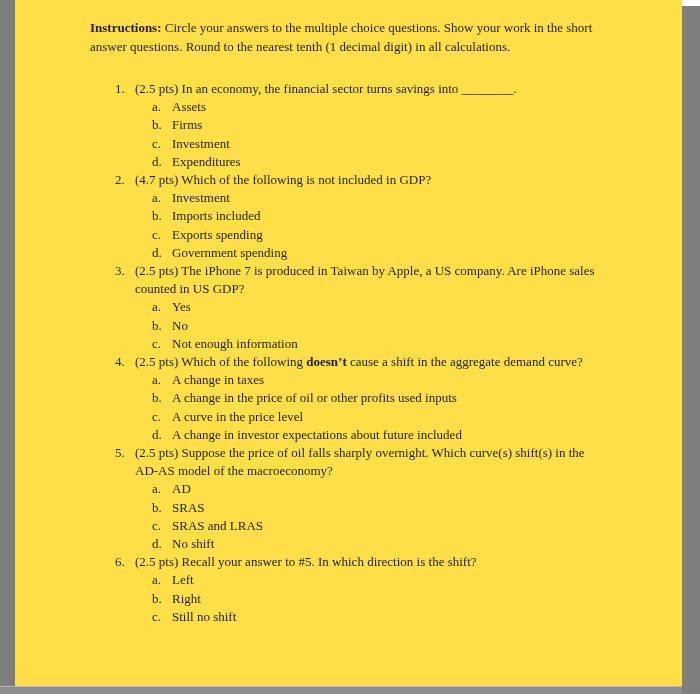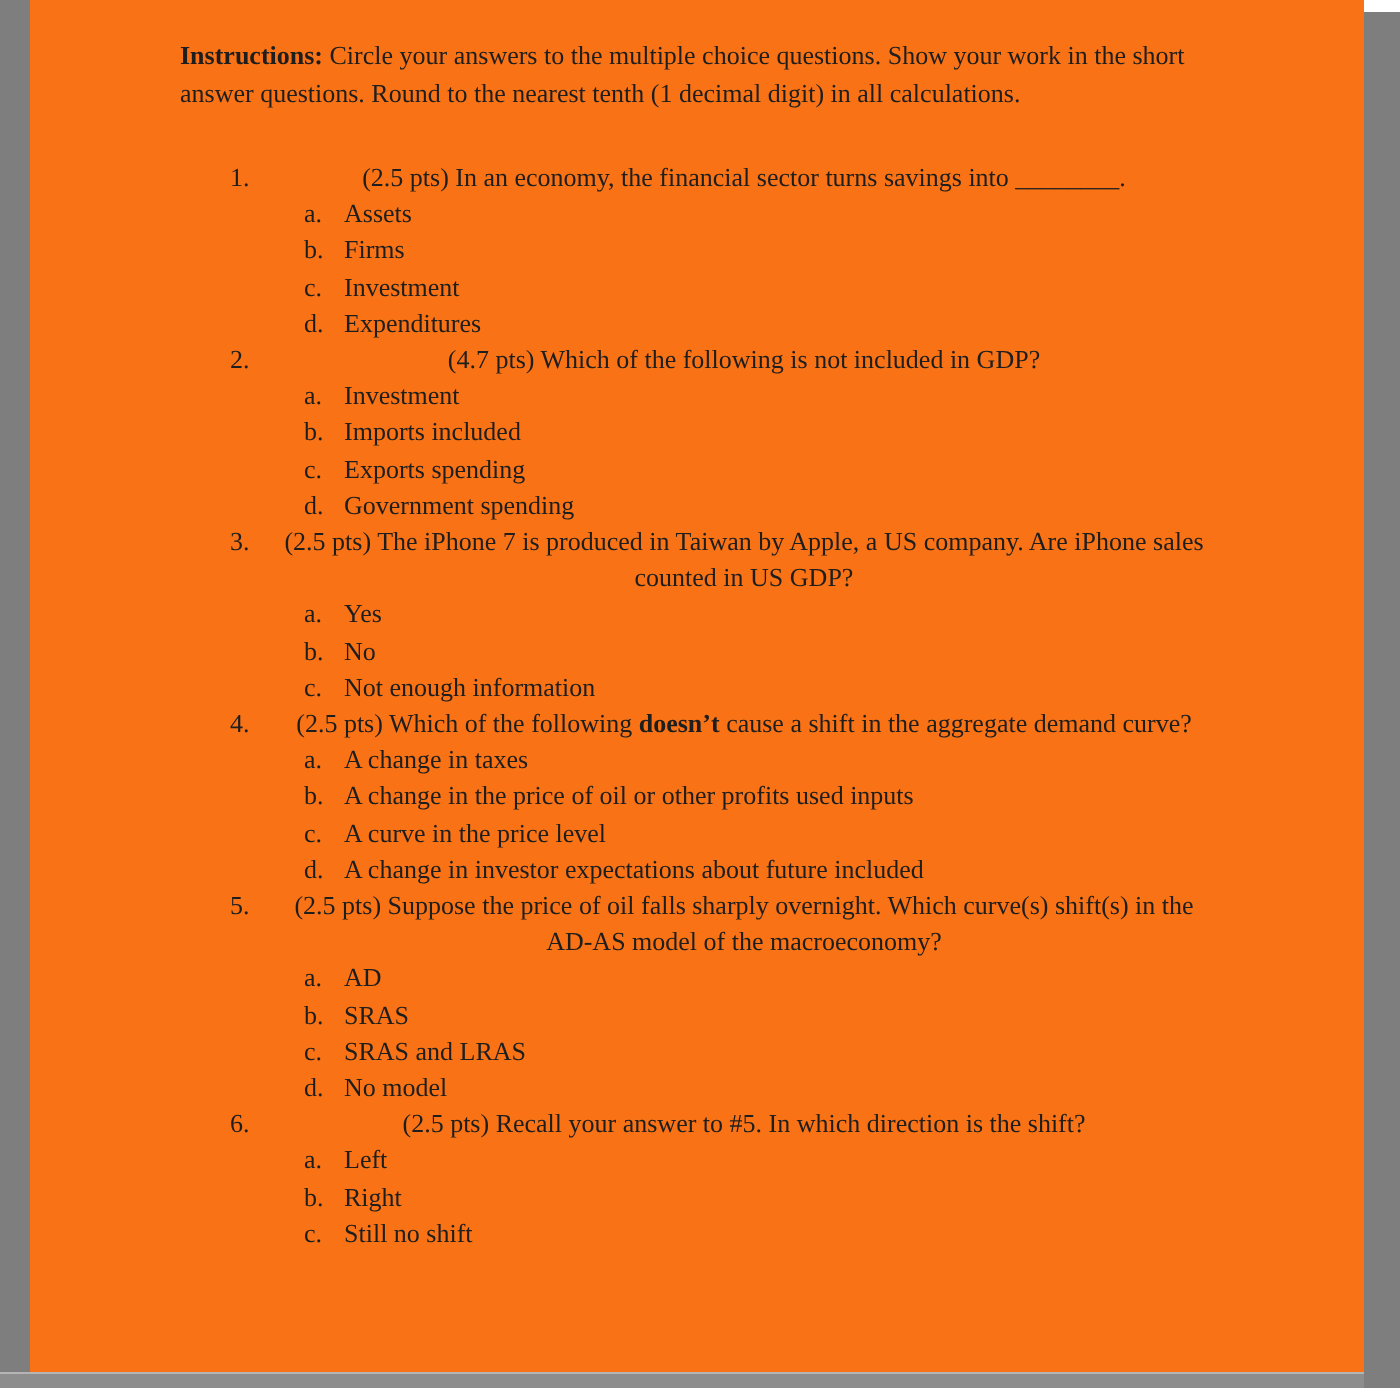--- a/index.html
+++ b/index.html
@@ -25,21 +25,21 @@
   .bottom-bar {
     position: absolute; left: 0; bottom: 0;
     width: 100%; height: 7px;
     background: #8d8d8d;
     border-top: 1px solid #b5b5b5;
     z-index: 2;
   }
   .page {
     position: absolute; left: 15px; top: 0;
     width: 667px; height: 686px;
-    background: #f97316;
+    background: #fde047;
   }
   .content {
     padding: 5px 0 0 75px;
     color: #1e1e1e;
   }
   .instructions {
     width: 519px;
     font-size: 13px;
     line-height: 19px;
   }
@@ -47,21 +47,21 @@
   ol.questions {
     list-style: none;
     margin: 24px 0 0 0;
     padding: 0 0 0 25px;
     font-size: 13px;
     line-height: 18.2px;
   }
   .q { width: 494px; }
   .qhead { display: flex; }
   .qnum { flex: 0 0 20px; }
-  .qtext { flex: 1; text-align: center; }
+  .qtext { flex: 1; }
   .opts { margin-left: 37px; }
   .opt { display: flex; }
   .oletter { flex: 0 0 20px; }
   .otext { flex: 1; font-family: Liberation Serif, serif; }
 </style>
 </head>
 <body>
 
 <div class="edge-left"></div>
 <div class="edge-right"></div>
@@ -194,21 +194,21 @@
     <span class="otext">SRAS</span>
   </div>
 
   <div class="opt">
     <span class="oletter">c.</span>
     <span class="otext">SRAS and LRAS</span>
   </div>
 
   <div class="opt">
     <span class="oletter">d.</span>
-    <span class="otext">No model</span>
+    <span class="otext">No shift</span>
   </div>
 </div>
   </li>
 
   <li class="q">
     <div class="qhead">
       <span class="qnum">6.</span>
       <span class="qtext"><span>(2.5 pts) Recall your answer to #5. In which direction is the shift?</span></span>
     </div>
     <div class="opts">

